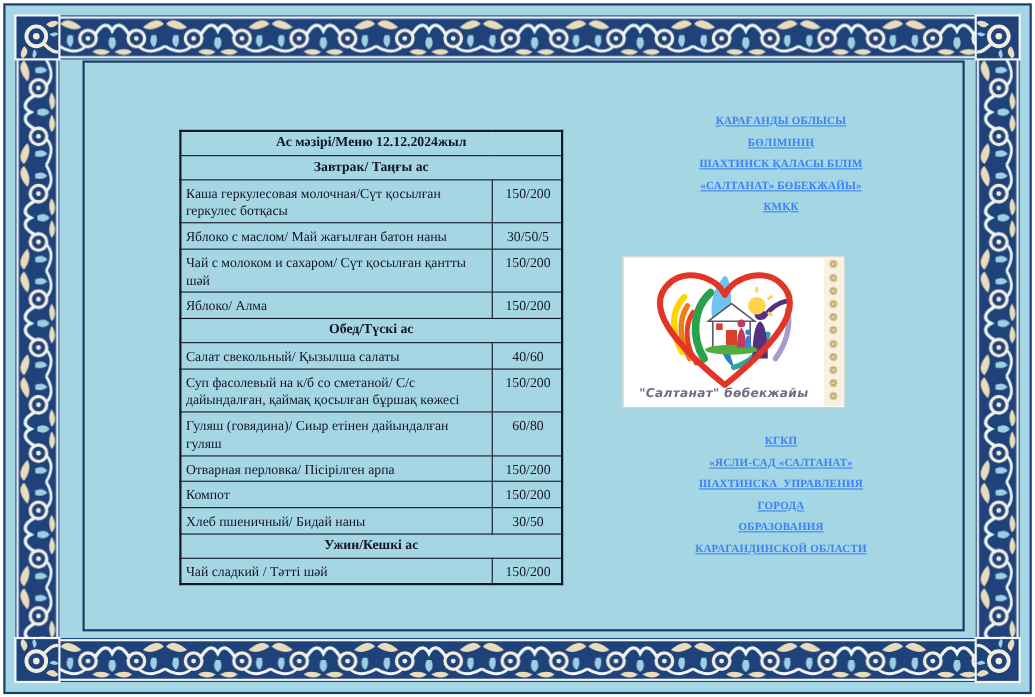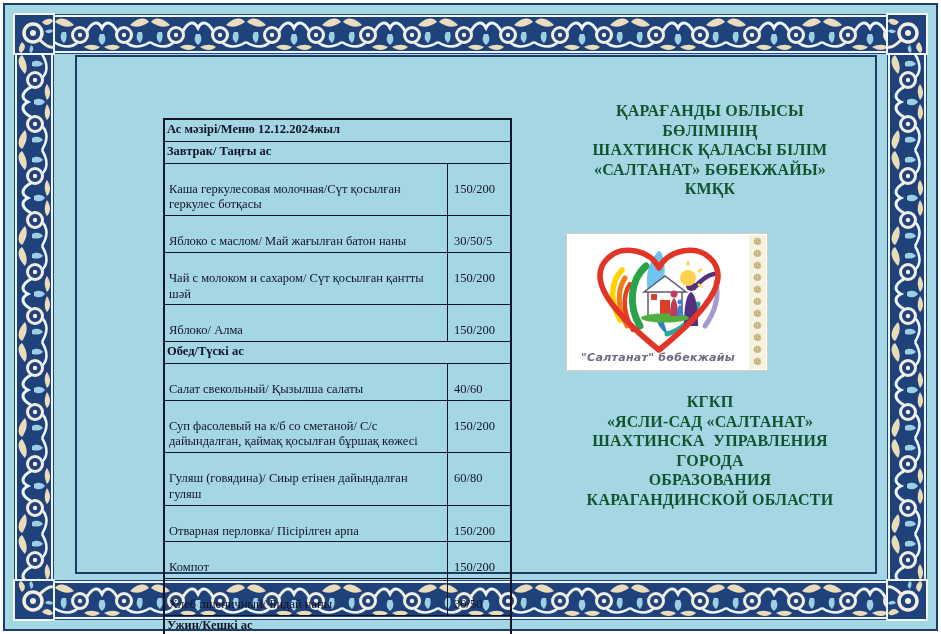--- a/index.html
+++ b/index.html
@@ -10,33 +10,34 @@
   .frame-svg,.content{position:absolute;left:0;top:0;}
   .content{width:941px;height:634px;}
 
   
   .menu-table{
     position:absolute;left:163px;top:118px;width:349px;
     border-collapse:collapse;background:transparent;
     color:#141428;font-size:12.5px;line-height:1.26;
   }
   .menu-table td{
-    border:1px solid #15152a;padding:18px 4px 2px 4px;vertical-align:top;
+    border:1px solid #15152a;padding:5px 4px 2px 4px;vertical-align:top;
   }
   .menu-table{border:2px solid #15152a;}
-  .menu-table td.portion{width:52px;padding-left:6px;}
+  .menu-table td.portion{width:52px;padding-left:6px;text-align:center;}
   .menu-table td.ttl,.menu-table td.sec{
-    font-weight:bold;padding:2px 2px 3px 2px;
+    text-align:center;font-weight:bold;padding:2px 2px 3px 2px;
   }
 
   
   .org-header,.org-footer{
     position:absolute;left:540px;width:340px;text-align:center;
-    font-weight:bold;color:#14532d;font-size:16px;line-height:19.5px;
+    font-weight:bold;color:#3b82f6;font-size:10px;line-height:19.5px;
     letter-spacing:.2px;
+    text-decoration:underline;
   }
   .org-header{top:101px;}
   .org-footer{top:392px;}
   .org-header div,.org-footer div{white-space:pre-wrap;}
 
   
   .logo-box{
     position:absolute;left:566px;top:233px;width:202px;height:138px;
     background:#ffffff;border:1px solid #d5cfbf;box-sizing:border-box;
   }

